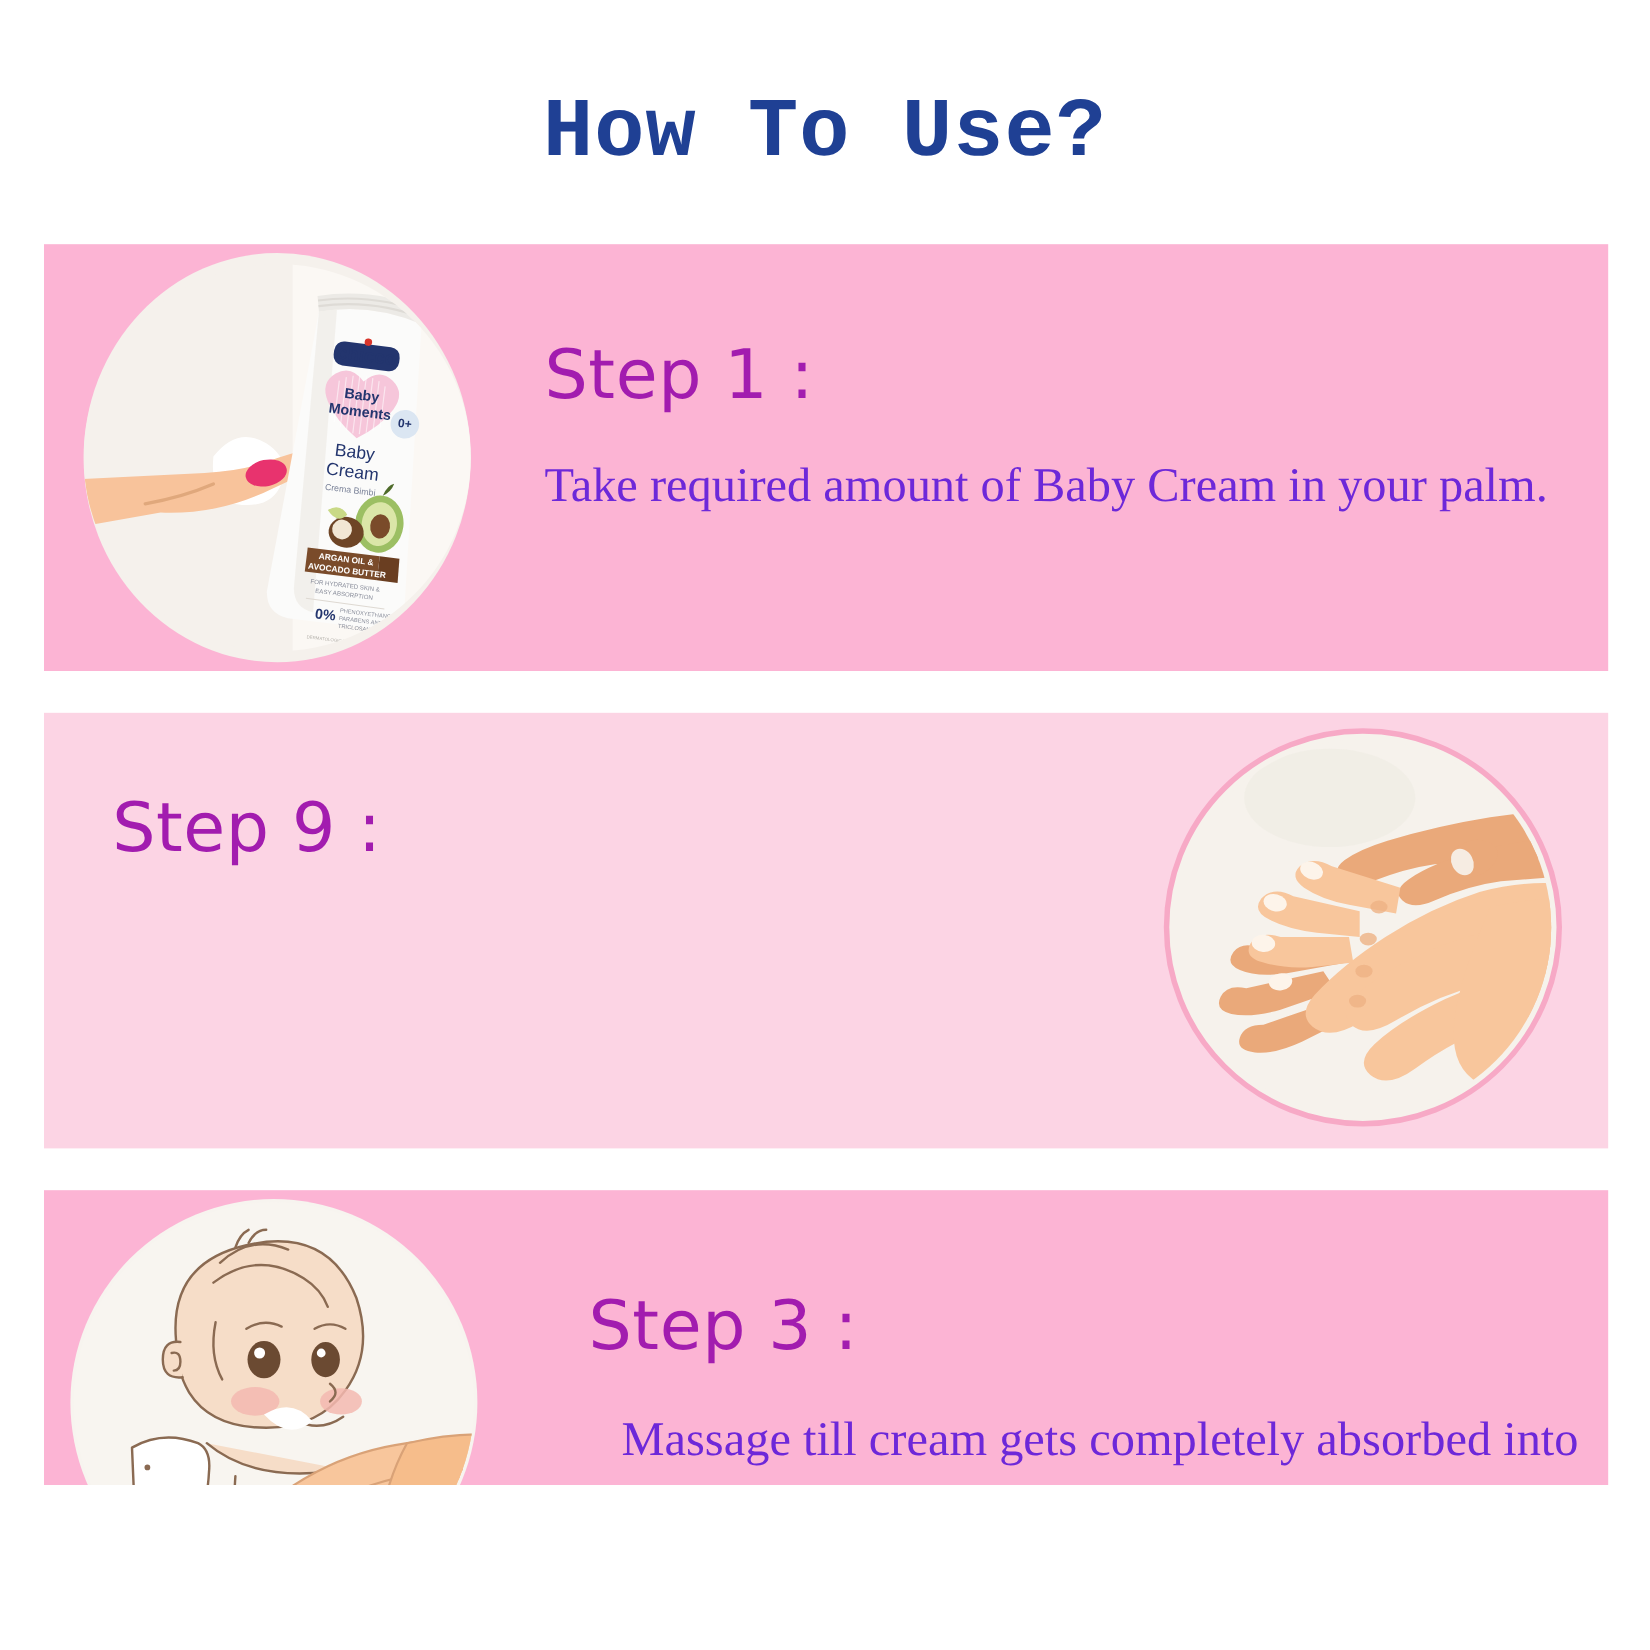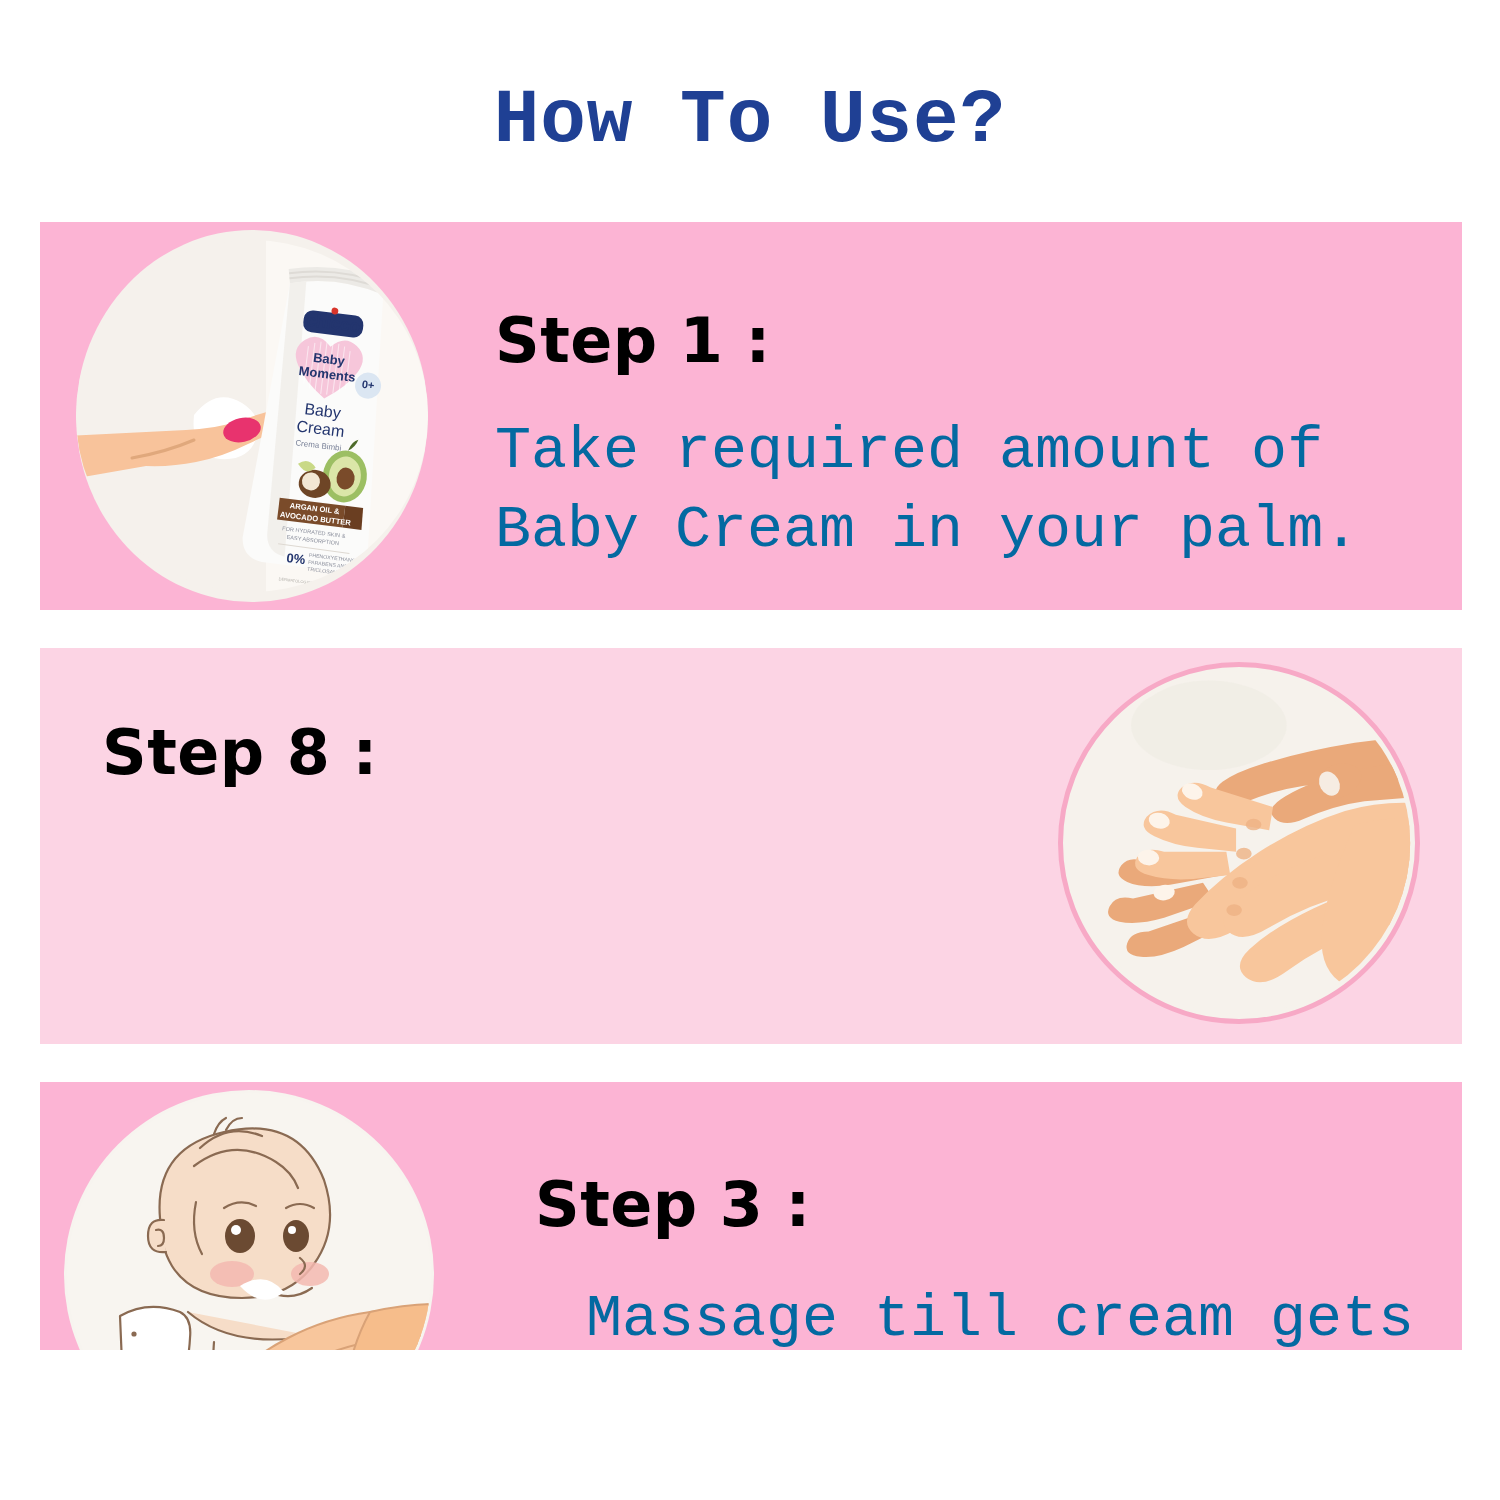--- a/index.html
+++ b/index.html
@@ -46,33 +46,33 @@
   #art-2{left:1018px;top:14px;width:362px;height:362px;
          background:#f6f2ec;border:5px solid #f7a9c6;box-sizing:border-box;}
   #art-3{left:24px;top:8px;width:370px;height:370px;background:#f7f4ef;}
 
   .art-inner{position:absolute;inset:0;}
   svg{display:block;}
 
   
   .step-title{
     position:absolute;
-    color:#000000;
+    color:#a21caf;
     font-size:62px;
-    font-weight:bold;
+    font-weight:normal;
     font-family:"DejaVu Sans", sans-serif;
     letter-spacing:0.5px;
     white-space:nowrap;
   }
   .step-body{
     position:absolute;
-    color:#0369a1;
-    font-size:60px;
+    color:#6d28d9;
+    font-size:44px;
     line-height:1.32;
-    font-family:Liberation Mono, monospace;
+    font-family:Liberation Serif, serif;
   }
 
   #title-1{left:455px;top:82px;}
   #body-1{left:455px;top:190px;width:940px;}
 
   #title-2{left:62px;top:68px;}
   #body-2{left:62px;top:178px;width:930px;}
 
   #title-3{left:495px;top:86px;}
   #body-3{left:495px;top:198px;width:930px;text-align:center;}
@@ -173,21 +173,21 @@
         </g>
       </svg>
     </div>
 
     <div class="step-title" id="title-1">Step 1 :</div>
     <div class="step-body" id="body-1">Take required amount of Baby Cream in your palm.</div>
   </div>
 
   <div class="panel" id="panel-2">
 
-    <div class="step-title" id="title-2">Step 8 :</div>
+    <div class="step-title" id="title-2">Step 9 :</div>
 
     <div class="circle-art" id="art-2">
       <svg class="art-inner" viewBox="0 0 362 362">
         <defs>
           <clipPath id="clipc2">
               <circle cx="181" cy="181" r="176"></circle>
             </clipPath>
         </defs>
         <g clip-path="url(#clipc2)">
           <rect width="362" height="362" fill="#f6f2ec"></rect>

